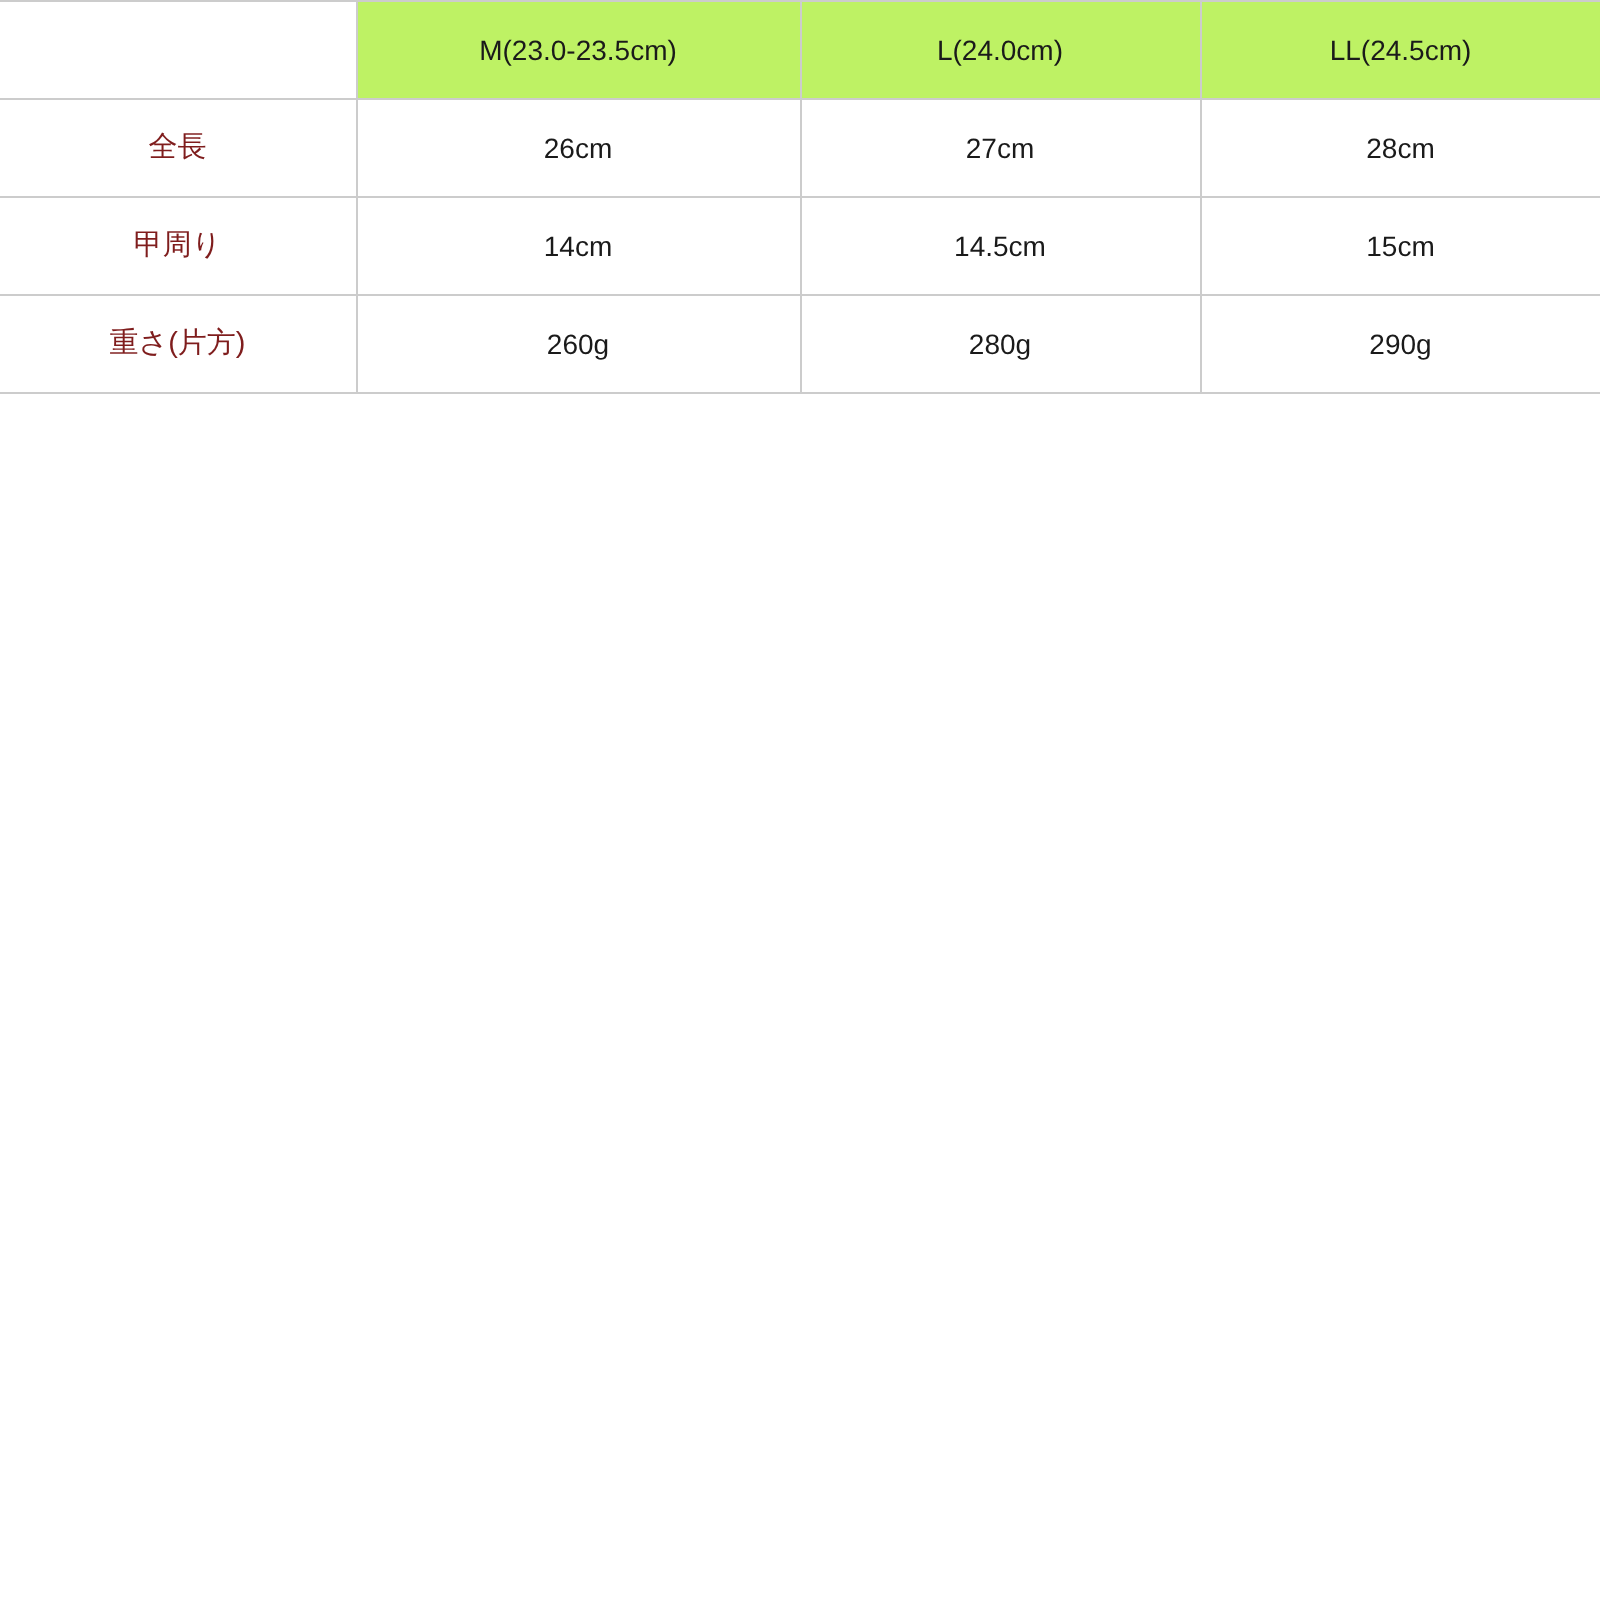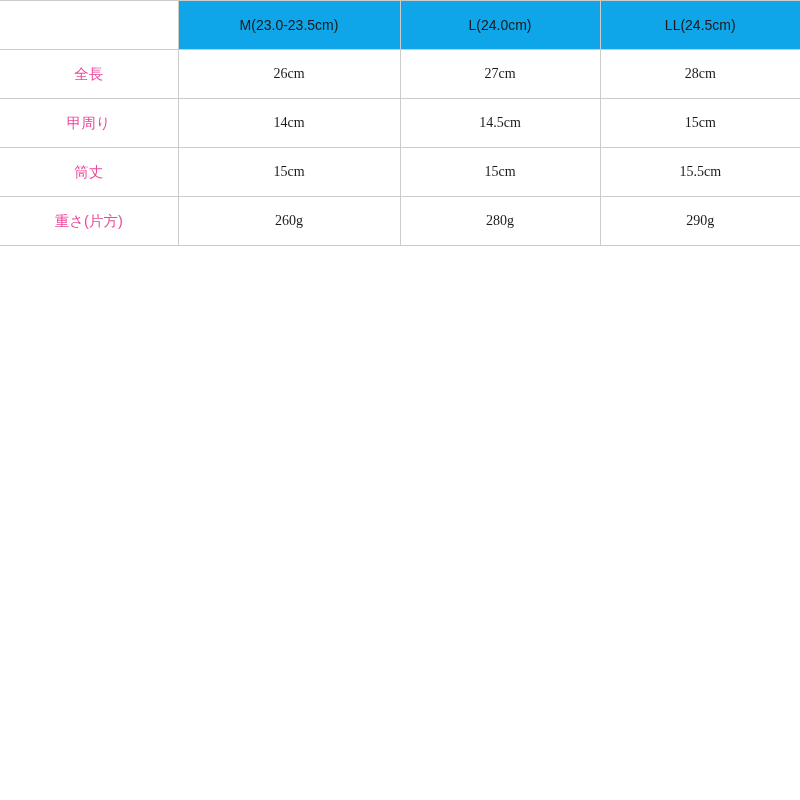--- a/index.html
+++ b/index.html
@@ -52,38 +52,37 @@
   }
   table.size-table tr > th:last-child,
   table.size-table tr > td:last-child {
     border-right: none;
   }
 
   thead th {
     font-weight: bold;
     font-size: 14.5px;
     height: 50px;
-    background: #0ea5e9;
+    background: #bef264;
   }
   thead th.corner {
     background: #ffffff;
     border-top: none;
   }
   thead th.head-cell {
     border-top: none;
   }
 
   tbody th.row-label {
     font-size: 14.5px;
-    color: #ec4899;
+    color: #7f1d1d;
   }
   tbody td.value-cell {
     font-size: 14px;
     color: #1a1a1a;
-    font-family: Liberation Serif, serif;
   }
 
   .bottom-space {
     width: 800px;
     background: #ffffff;
   }
 </style>
 </head>
 <body>
 
@@ -110,26 +109,20 @@
         <td class="value-cell">27cm</td>
         <td class="value-cell">28cm</td>
       </tr>
       <tr>
         <th class="row-label">甲周り</th>
         <td class="value-cell">14cm</td>
         <td class="value-cell">14.5cm</td>
         <td class="value-cell">15cm</td>
       </tr>
       <tr>
-        <th class="row-label">筒丈</th>
-        <td class="value-cell">15cm</td>
-        <td class="value-cell">15cm</td>
-        <td class="value-cell">15.5cm</td>
-      </tr>
-      <tr>
         <th class="row-label">重さ(片方)</th>
         <td class="value-cell">260g</td>
         <td class="value-cell">280g</td>
         <td class="value-cell">290g</td>
       </tr>
     </tbody>
   </table>
   <div class="bottom-space"></div>
 </div>
 

